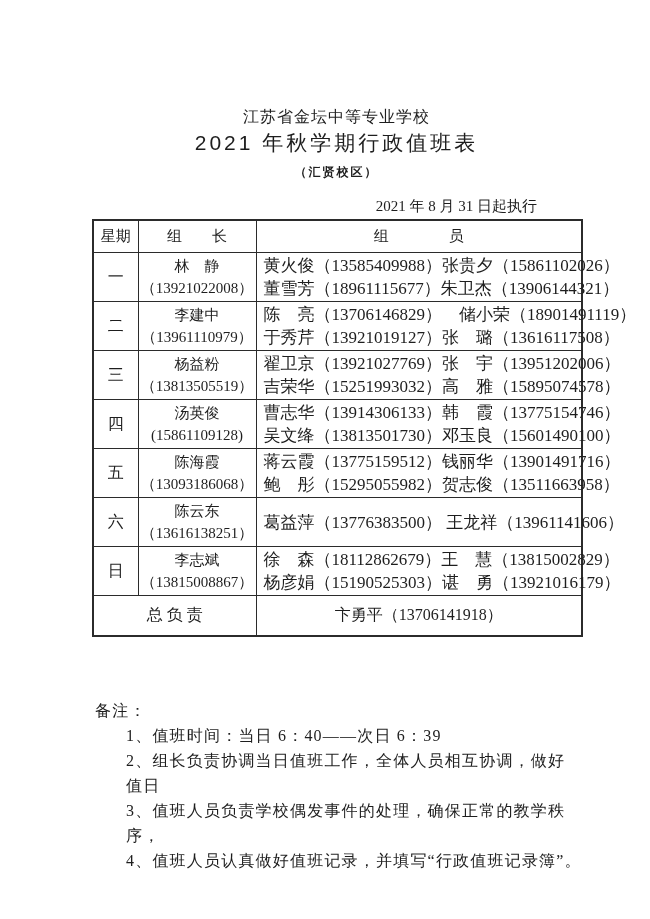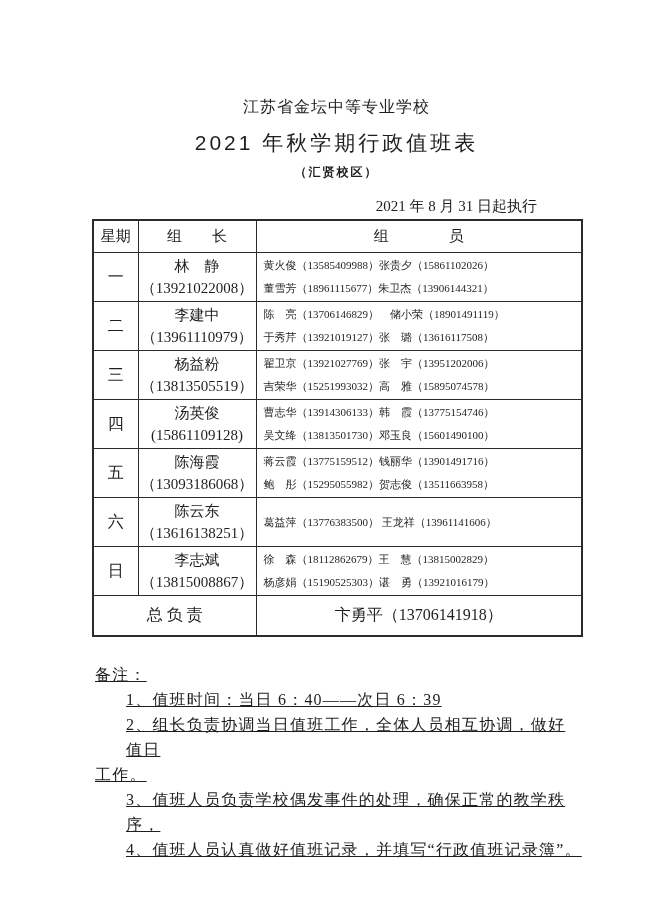--- a/index.html
+++ b/index.html
@@ -6,21 +6,21 @@
   .page{
     position:relative;
     width:650px;height:919px;
     margin:0 auto;
     background:#ffffff;
     font-family:"Liberation Serif","DejaVu Serif",serif;
     color:#1e1e1e;
     overflow:hidden;
   }
   .hdr-line{position:absolute;left:92px;width:489px;text-align:center;}
-  .school-name{top:97px;font-size:16px;letter-spacing:1px;}
+  .school-name{top:107px;font-size:16px;letter-spacing:1px;}
   .main-title{top:129px;font-size:21px;font-weight:normal;letter-spacing:3px;
               font-family:"Liberation Sans","DejaVu Sans",sans-serif;}
   .campus{top:164px;font-size:12px;font-weight:bold;letter-spacing:2px;
           font-family:"Liberation Sans","DejaVu Sans",sans-serif;}
   .eff-date{top:197px;text-align:right;padding-right:44px;box-sizing:border-box;font-size:15px;}
 
   table.duty-table{
     position:absolute;left:92px;top:219px;
     width:489px;border-collapse:collapse;table-layout:fixed;
     border:2px solid #2b2b2b;
@@ -34,27 +34,27 @@
   }
   col.c-day{width:45px;}
   col.c-leader{width:118px;}
   col.c-members{width:326px;}
   tr.hrow th{height:31px;text-align:center;}
   tr.drow{height:49px;}
   td.day-cell{text-align:center;font-size:16px;}
   td.leader-cell{text-align:center;}
   td.leader-cell div{line-height:22px;}
   td.members-cell{padding:0 2px 0 7px;}
-  td.members-cell div{line-height:23px;font-size:11px;white-space:nowrap;}
+  td.members-cell div{line-height:23px;font-size:17px;white-space:nowrap;}
   tr.frow{height:40px;}
   tr.frow td{text-align:center;font-size:16px;}
 
   .notes{
-    position:absolute;left:95px;top:662px;width:487px;
-    font-size:16px;line-height:25px;letter-spacing:1.2px;text-decoration:underline;
+    position:absolute;left:95px;top:698px;width:487px;
+    font-size:16px;line-height:25px;letter-spacing:1.2px;
   }
   .notes .indent{padding-left:31px;}
 </style>
 </head>
 <body>
 
 <div class="page">
 
   <div class="hdr-line school-name">江苏省金坛中等专业学校</div>
   <div class="hdr-line main-title">2021 年秋学期行政值班表</div>
@@ -161,18 +161,17 @@
       <td colspan="2">总 负 责</td>
       <td>卞勇平（13706141918）</td>
     </tr>
     </tbody>
   </table>
 
   <div class="notes">
     <div>备注：</div>
     <div class="indent">1、值班时间：当日 6：40——次日 6：39</div>
     <div class="indent">2、组长负责协调当日值班工作，全体人员相互协调，做好值日</div>
-    <div>工作。</div>
     <div class="indent">3、值班人员负责学校偶发事件的处理，确保正常的教学秩序，</div>
     <div class="indent">4、值班人员认真做好值班记录，并填写“行政值班记录簿”。</div>
   </div>
 
 </div>
 
 </body></html>

